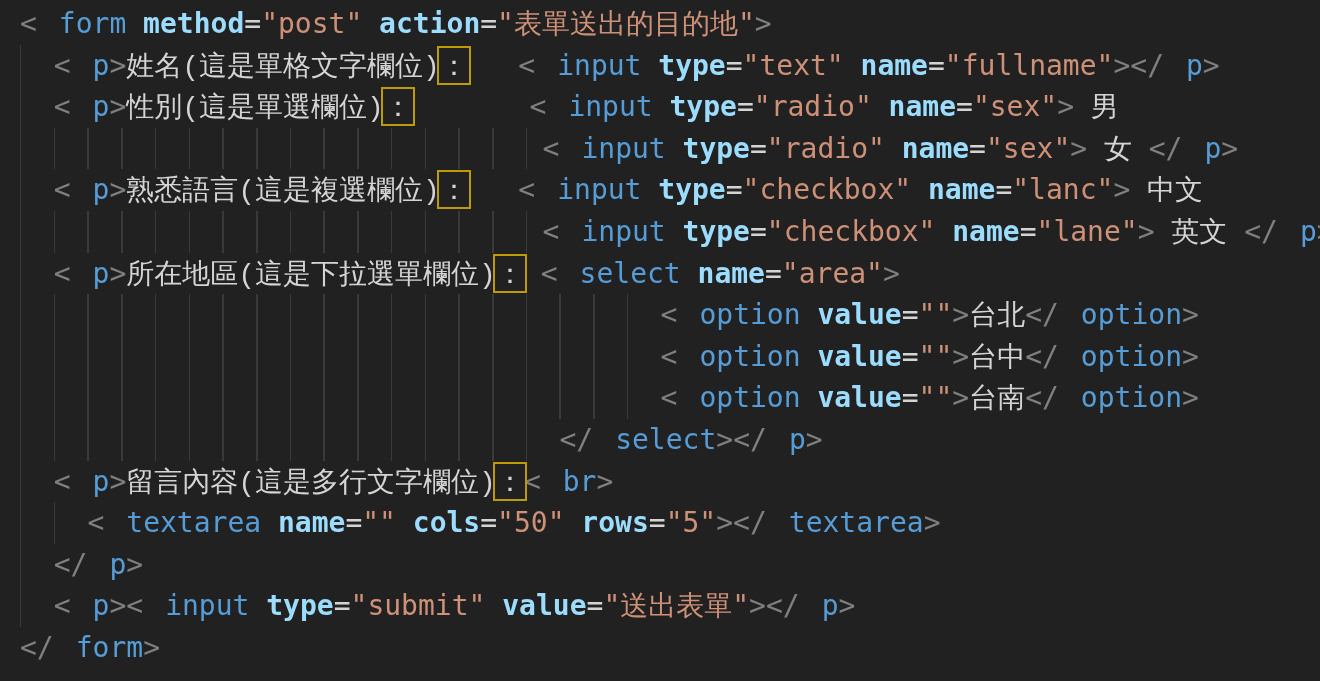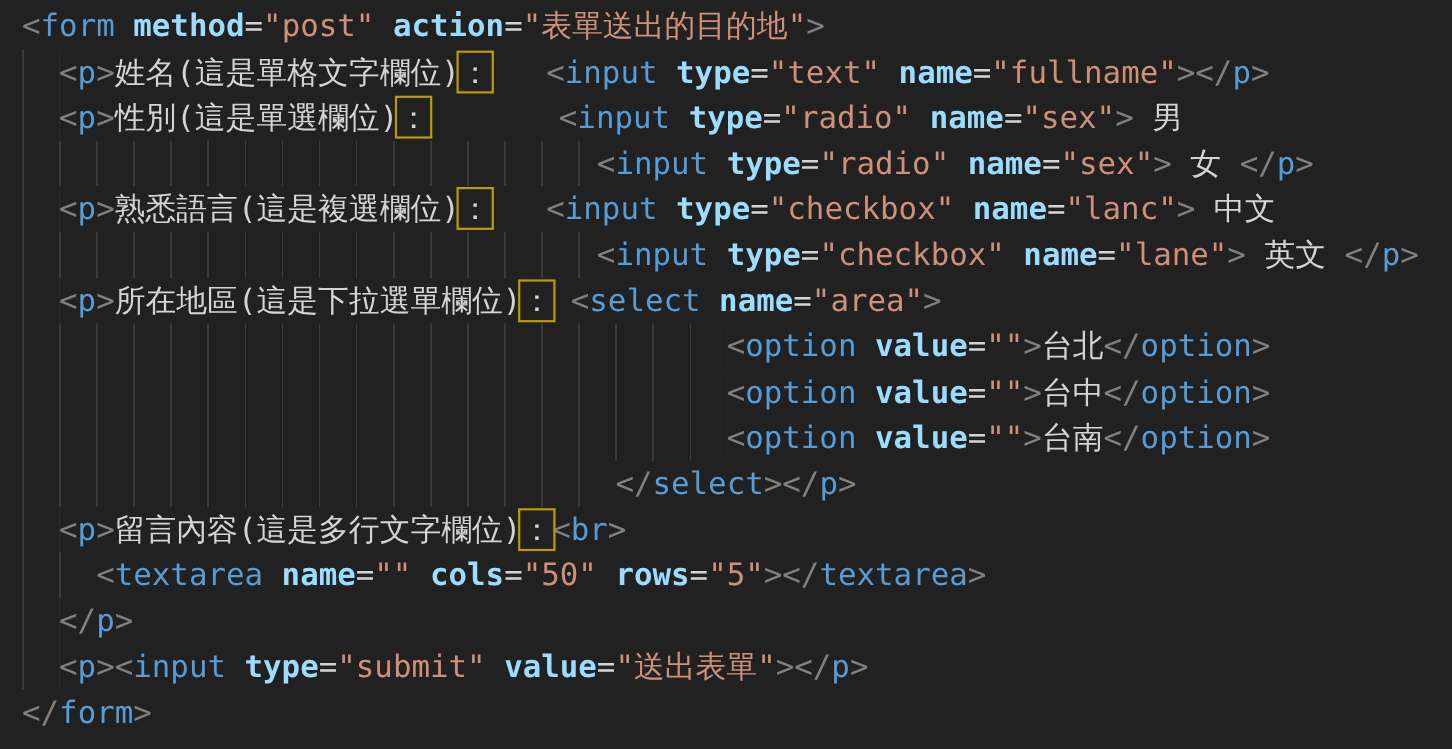--- a/index.html
+++ b/index.html
@@ -17,26 +17,26 @@
     font-size:28px;line-height:41.6px;
     color:var(--fg);
     white-space:pre;
     cursor:text;
   }
   .line{height:41.6px;}
   .indent{
     display:inline-block;height:41.6px;vertical-align:top;
     background:repeating-linear-gradient(90deg,var(--guide) 0 1.5px,transparent 1.5px 2ch);
   }
-  .t-tag{color:var(--tag);}
+  .t-tag{color:var(--tag);margin-left:22px;}
   .t-attr{color:var(--attr);font-weight:bold;}
   .t-string{color:var(--string);}
   .t-punct{color:var(--punct);}
   .t-eq{color:var(--fg);}
-  .t-text{color:var(--fg);}
+  .t-text{color:var(--fg);font-family:Liberation Mono, monospace;}
   .t-unicode{
     color:var(--fg);
     outline:2px solid var(--ubox);
     outline-offset:1px;
   }
 </style>
 </head>
 <body>
 
 <div id="editor"><div class="line"><span class="t-punct">&lt;</span><span class="t-tag">form</span><span class="t-text"> </span><span class="t-attr">method</span><span class="t-eq">=</span><span class="t-string">"post"</span><span class="t-text"> </span><span class="t-attr">action</span><span class="t-eq">=</span><span class="t-string">"表單送出的目的地"</span><span class="t-punct">&gt;</span></div><div class="line"><span class="indent" style="width: 2ch;"></span><span class="t-punct">&lt;</span><span class="t-tag">p</span><span class="t-punct">&gt;</span><span class="t-text">姓名(這是單格文字欄位)</span><span class="t-unicode">：</span><span class="t-text">   </span><span class="t-punct">&lt;</span><span class="t-tag">input</span><span class="t-text"> </span><span class="t-attr">type</span><span class="t-eq">=</span><span class="t-string">"text"</span><span class="t-text"> </span><span class="t-attr">name</span><span class="t-eq">=</span><span class="t-string">"fullname"</span><span class="t-punct">&gt;</span><span class="t-punct">&lt;/</span><span class="t-tag">p</span><span class="t-punct">&gt;</span></div><div class="line"><span class="indent" style="width: 2ch;"></span><span class="t-punct">&lt;</span><span class="t-tag">p</span><span class="t-punct">&gt;</span><span class="t-text">性別(這是單選欄位)</span><span class="t-unicode">：</span><span class="t-text">       </span><span class="t-punct">&lt;</span><span class="t-tag">input</span><span class="t-text"> </span><span class="t-attr">type</span><span class="t-eq">=</span><span class="t-string">"radio"</span><span class="t-text"> </span><span class="t-attr">name</span><span class="t-eq">=</span><span class="t-string">"sex"</span><span class="t-punct">&gt;</span><span class="t-text"> 男</span></div><div class="line"><span class="indent" style="width: 31ch;"></span><span class="t-punct">&lt;</span><span class="t-tag">input</span><span class="t-text"> </span><span class="t-attr">type</span><span class="t-eq">=</span><span class="t-string">"radio"</span><span class="t-text"> </span><span class="t-attr">name</span><span class="t-eq">=</span><span class="t-string">"sex"</span><span class="t-punct">&gt;</span><span class="t-text"> 女 </span><span class="t-punct">&lt;/</span><span class="t-tag">p</span><span class="t-punct">&gt;</span></div><div class="line"><span class="indent" style="width: 2ch;"></span><span class="t-punct">&lt;</span><span class="t-tag">p</span><span class="t-punct">&gt;</span><span class="t-text">熟悉語言(這是複選欄位)</span><span class="t-unicode">：</span><span class="t-text">   </span><span class="t-punct">&lt;</span><span class="t-tag">input</span><span class="t-text"> </span><span class="t-attr">type</span><span class="t-eq">=</span><span class="t-string">"checkbox"</span><span class="t-text"> </span><span class="t-attr">name</span><span class="t-eq">=</span><span class="t-string">"lanc"</span><span class="t-punct">&gt;</span><span class="t-text"> 中文</span></div><div class="line"><span class="indent" style="width: 31ch;"></span><span class="t-punct">&lt;</span><span class="t-tag">input</span><span class="t-text"> </span><span class="t-attr">type</span><span class="t-eq">=</span><span class="t-string">"checkbox"</span><span class="t-text"> </span><span class="t-attr">name</span><span class="t-eq">=</span><span class="t-string">"lane"</span><span class="t-punct">&gt;</span><span class="t-text"> 英文 </span><span class="t-punct">&lt;/</span><span class="t-tag">p</span><span class="t-punct">&gt;</span></div><div class="line"><span class="indent" style="width: 2ch;"></span><span class="t-punct">&lt;</span><span class="t-tag">p</span><span class="t-punct">&gt;</span><span class="t-text">所在地區(這是下拉選單欄位)</span><span class="t-unicode">：</span><span class="t-text"> </span><span class="t-punct">&lt;</span><span class="t-tag">select</span><span class="t-text"> </span><span class="t-attr">name</span><span class="t-eq">=</span><span class="t-string">"area"</span><span class="t-punct">&gt;</span></div><div class="line"><span class="indent" style="width: 38ch;"></span><span class="t-punct">&lt;</span><span class="t-tag">option</span><span class="t-text"> </span><span class="t-attr">value</span><span class="t-eq">=</span><span class="t-string">""</span><span class="t-punct">&gt;</span><span class="t-text">台北</span><span class="t-punct">&lt;/</span><span class="t-tag">option</span><span class="t-punct">&gt;</span></div><div class="line"><span class="indent" style="width: 38ch;"></span><span class="t-punct">&lt;</span><span class="t-tag">option</span><span class="t-text"> </span><span class="t-attr">value</span><span class="t-eq">=</span><span class="t-string">""</span><span class="t-punct">&gt;</span><span class="t-text">台中</span><span class="t-punct">&lt;/</span><span class="t-tag">option</span><span class="t-punct">&gt;</span></div><div class="line"><span class="indent" style="width: 38ch;"></span><span class="t-punct">&lt;</span><span class="t-tag">option</span><span class="t-text"> </span><span class="t-attr">value</span><span class="t-eq">=</span><span class="t-string">""</span><span class="t-punct">&gt;</span><span class="t-text">台南</span><span class="t-punct">&lt;/</span><span class="t-tag">option</span><span class="t-punct">&gt;</span></div><div class="line"><span class="indent" style="width: 32ch;"></span><span class="t-punct">&lt;/</span><span class="t-tag">select</span><span class="t-punct">&gt;</span><span class="t-punct">&lt;/</span><span class="t-tag">p</span><span class="t-punct">&gt;</span></div><div class="line"><span class="indent" style="width: 2ch;"></span><span class="t-punct">&lt;</span><span class="t-tag">p</span><span class="t-punct">&gt;</span><span class="t-text">留言內容(這是多行文字欄位)</span><span class="t-unicode">：</span><span class="t-punct">&lt;</span><span class="t-tag">br</span><span class="t-punct">&gt;</span></div><div class="line"><span class="indent" style="width: 4ch;"></span><span class="t-punct">&lt;</span><span class="t-tag">textarea</span><span class="t-text"> </span><span class="t-attr">name</span><span class="t-eq">=</span><span class="t-string">""</span><span class="t-text"> </span><span class="t-attr">cols</span><span class="t-eq">=</span><span class="t-string">"50"</span><span class="t-text"> </span><span class="t-attr">rows</span><span class="t-eq">=</span><span class="t-string">"5"</span><span class="t-punct">&gt;</span><span class="t-punct">&lt;/</span><span class="t-tag">textarea</span><span class="t-punct">&gt;</span></div><div class="line"><span class="indent" style="width: 2ch;"></span><span class="t-punct">&lt;/</span><span class="t-tag">p</span><span class="t-punct">&gt;</span></div><div class="line"><span class="indent" style="width: 2ch;"></span><span class="t-punct">&lt;</span><span class="t-tag">p</span><span class="t-punct">&gt;</span><span class="t-punct">&lt;</span><span class="t-tag">input</span><span class="t-text"> </span><span class="t-attr">type</span><span class="t-eq">=</span><span class="t-string">"submit"</span><span class="t-text"> </span><span class="t-attr">value</span><span class="t-eq">=</span><span class="t-string">"送出表單"</span><span class="t-punct">&gt;</span><span class="t-punct">&lt;/</span><span class="t-tag">p</span><span class="t-punct">&gt;</span></div><div class="line"><span class="t-punct">&lt;/</span><span class="t-tag">form</span><span class="t-punct">&gt;</span></div></div>

